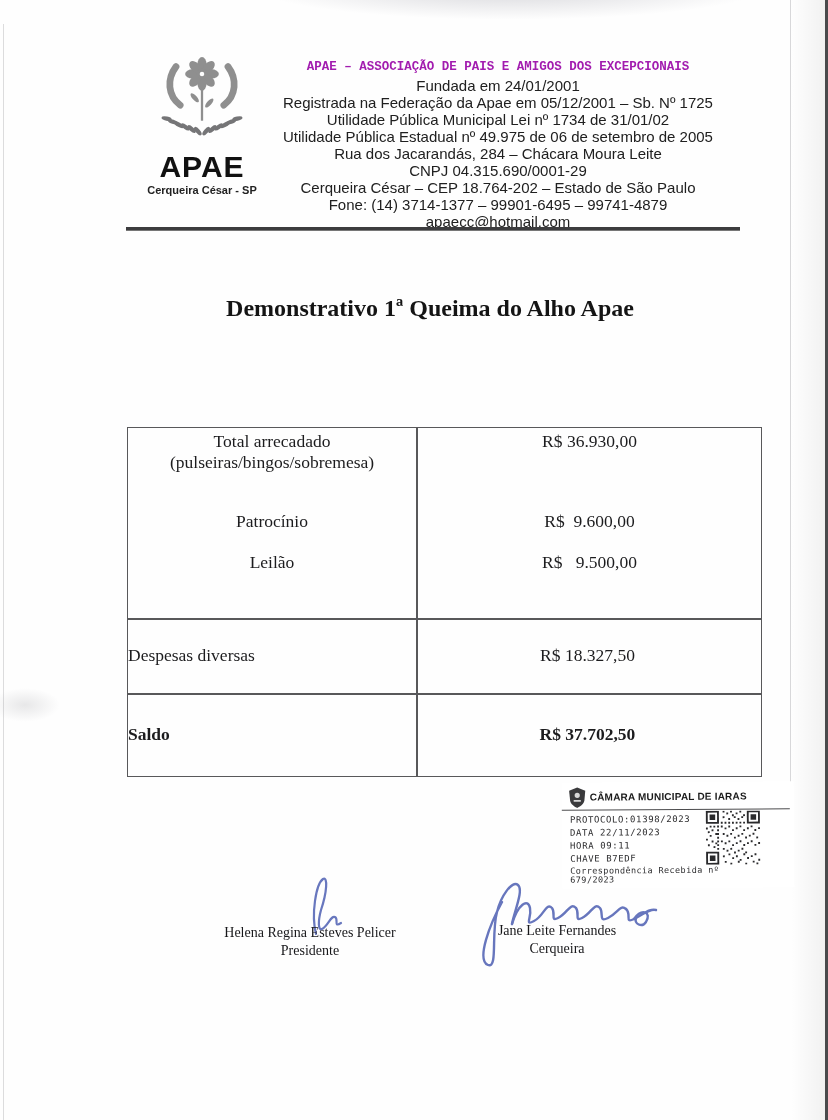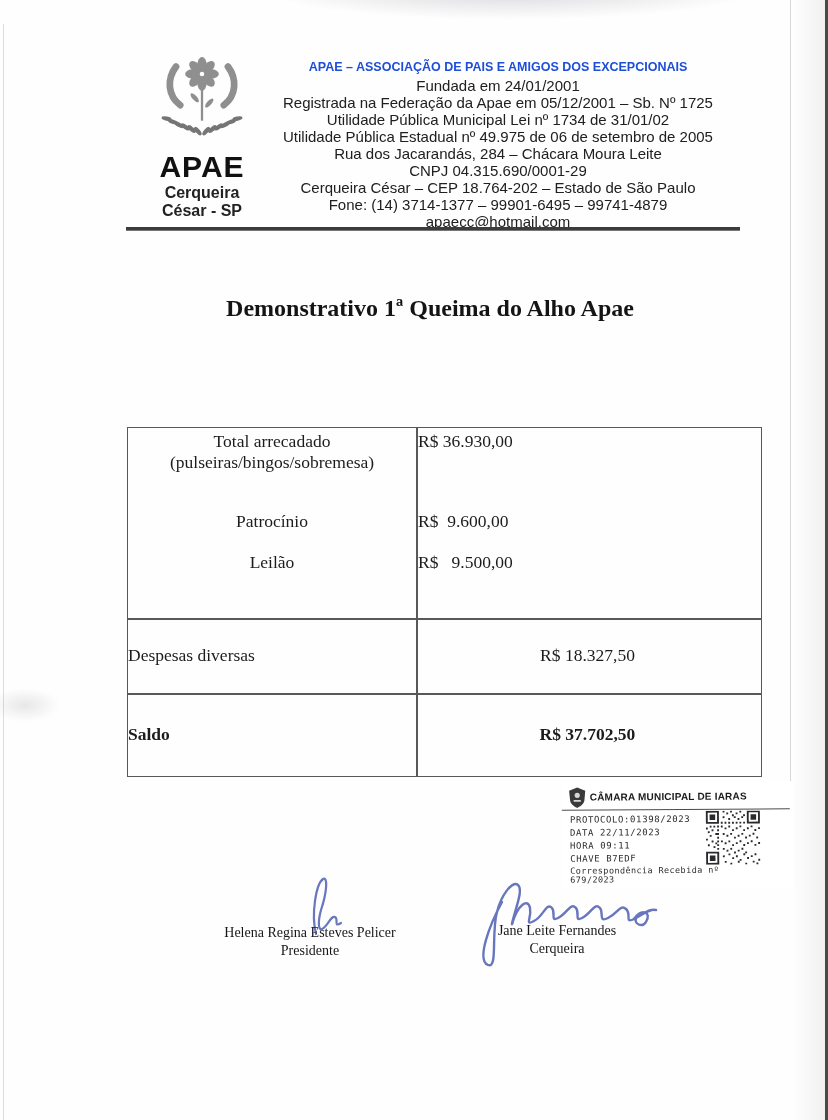--- a/index.html
+++ b/index.html
@@ -15,39 +15,39 @@
   .edge-right-soft{right:3px;top:0;width:34px;height:1120px;
     background:linear-gradient(to right, rgba(0,0,0,0), rgba(0,0,0,.05));}
   .edge-fold{left:790px;top:0;width:1px;height:860px;background:rgba(120,120,125,.28);}
   .edge-left{left:3px;top:24px;width:1px;height:1096px;background:rgba(120,120,125,.25);}
   .smudge{left:-10px;top:688px;width:70px;height:34px;
     background:radial-gradient(ellipse, rgba(150,150,155,.22), rgba(150,150,155,0) 70%);}
 
   
   .logo-wrap{left:142px;top:56px;width:120px;text-align:center;}
   .logo-acronym{font-weight:bold;font-size:30px;letter-spacing:1px;color:#111;line-height:30px;}
-  .logo-city{font-weight:bold;font-size:16px;color:#222;margin-top:2px;}
+  .logo-city{font-weight:bold;font-size:11px;color:#222;margin-top:2px;}
   .hdr{left:258px;top:60px;width:480px;text-align:center;}
-  .hdr .org{font-weight:bold;font-size:12.5px;margin-bottom:3px;color:#1d4ed8;}
+  .hdr .org{font-weight:bold;font-size:12.5px;margin-bottom:3px;color:#a21caf;font-family:Liberation Mono, monospace;}
   .hdr .ln{font-size:15px;line-height:17px;color:#202020;}
   .hdr .email{text-decoration:underline;}
   .hdr-rule{left:126px;top:227px;width:614px;height:3px;background:#3c3c3e;border-bottom:1px solid #777;}
 
   
   .doc-title{left:0;top:295px;width:860px;text-align:center;
     font-family:"Liberation Serif",serif;font-weight:bold;font-size:24px;color:#141414;}
 
   
   .tbl{left:127px;top:427px;width:633px;height:348px;border:1.5px solid #58585a;
        font-family:"Liberation Serif",serif;font-size:17.5px;color:#1c1c1e;}
   .vline{position:absolute;left:288px;top:0;bottom:0;width:1.5px;background:#58585a;}
   .hline{position:absolute;left:0;width:100%;height:1.5px;background:#58585a;}
   .h1{top:190px;} .h2{top:265px;}
   .lblcol{position:absolute;left:0;width:288px;text-align:center;}
-  .valcol{position:absolute;left:290px;width:343px;text-align:left;}
+  .valcol{position:absolute;left:290px;width:343px;text-align:center;}
   .r1{top:3px;} .r2{top:83px;} .r3{top:124px;}
   .rowflex{position:absolute;left:0;width:100%;display:flex;align-items:center;}
   .exp{top:190px;height:75px;} .sal{top:265px;height:83px;font-weight:bold;}
   .rowflex .lbl{width:288px;text-align:left;}
   .rowflex .val{width:343px;text-align:center;}
 
   
   .stamp{left:562px;top:782px;width:232px;height:106px;background:#fff;
          transform:rotate(-0.4deg);font-family:"DejaVu Sans Mono",monospace;color:#2d2d2f;}
   .stamp-head{position:absolute;left:0;top:2px;width:100%;height:24px;}

